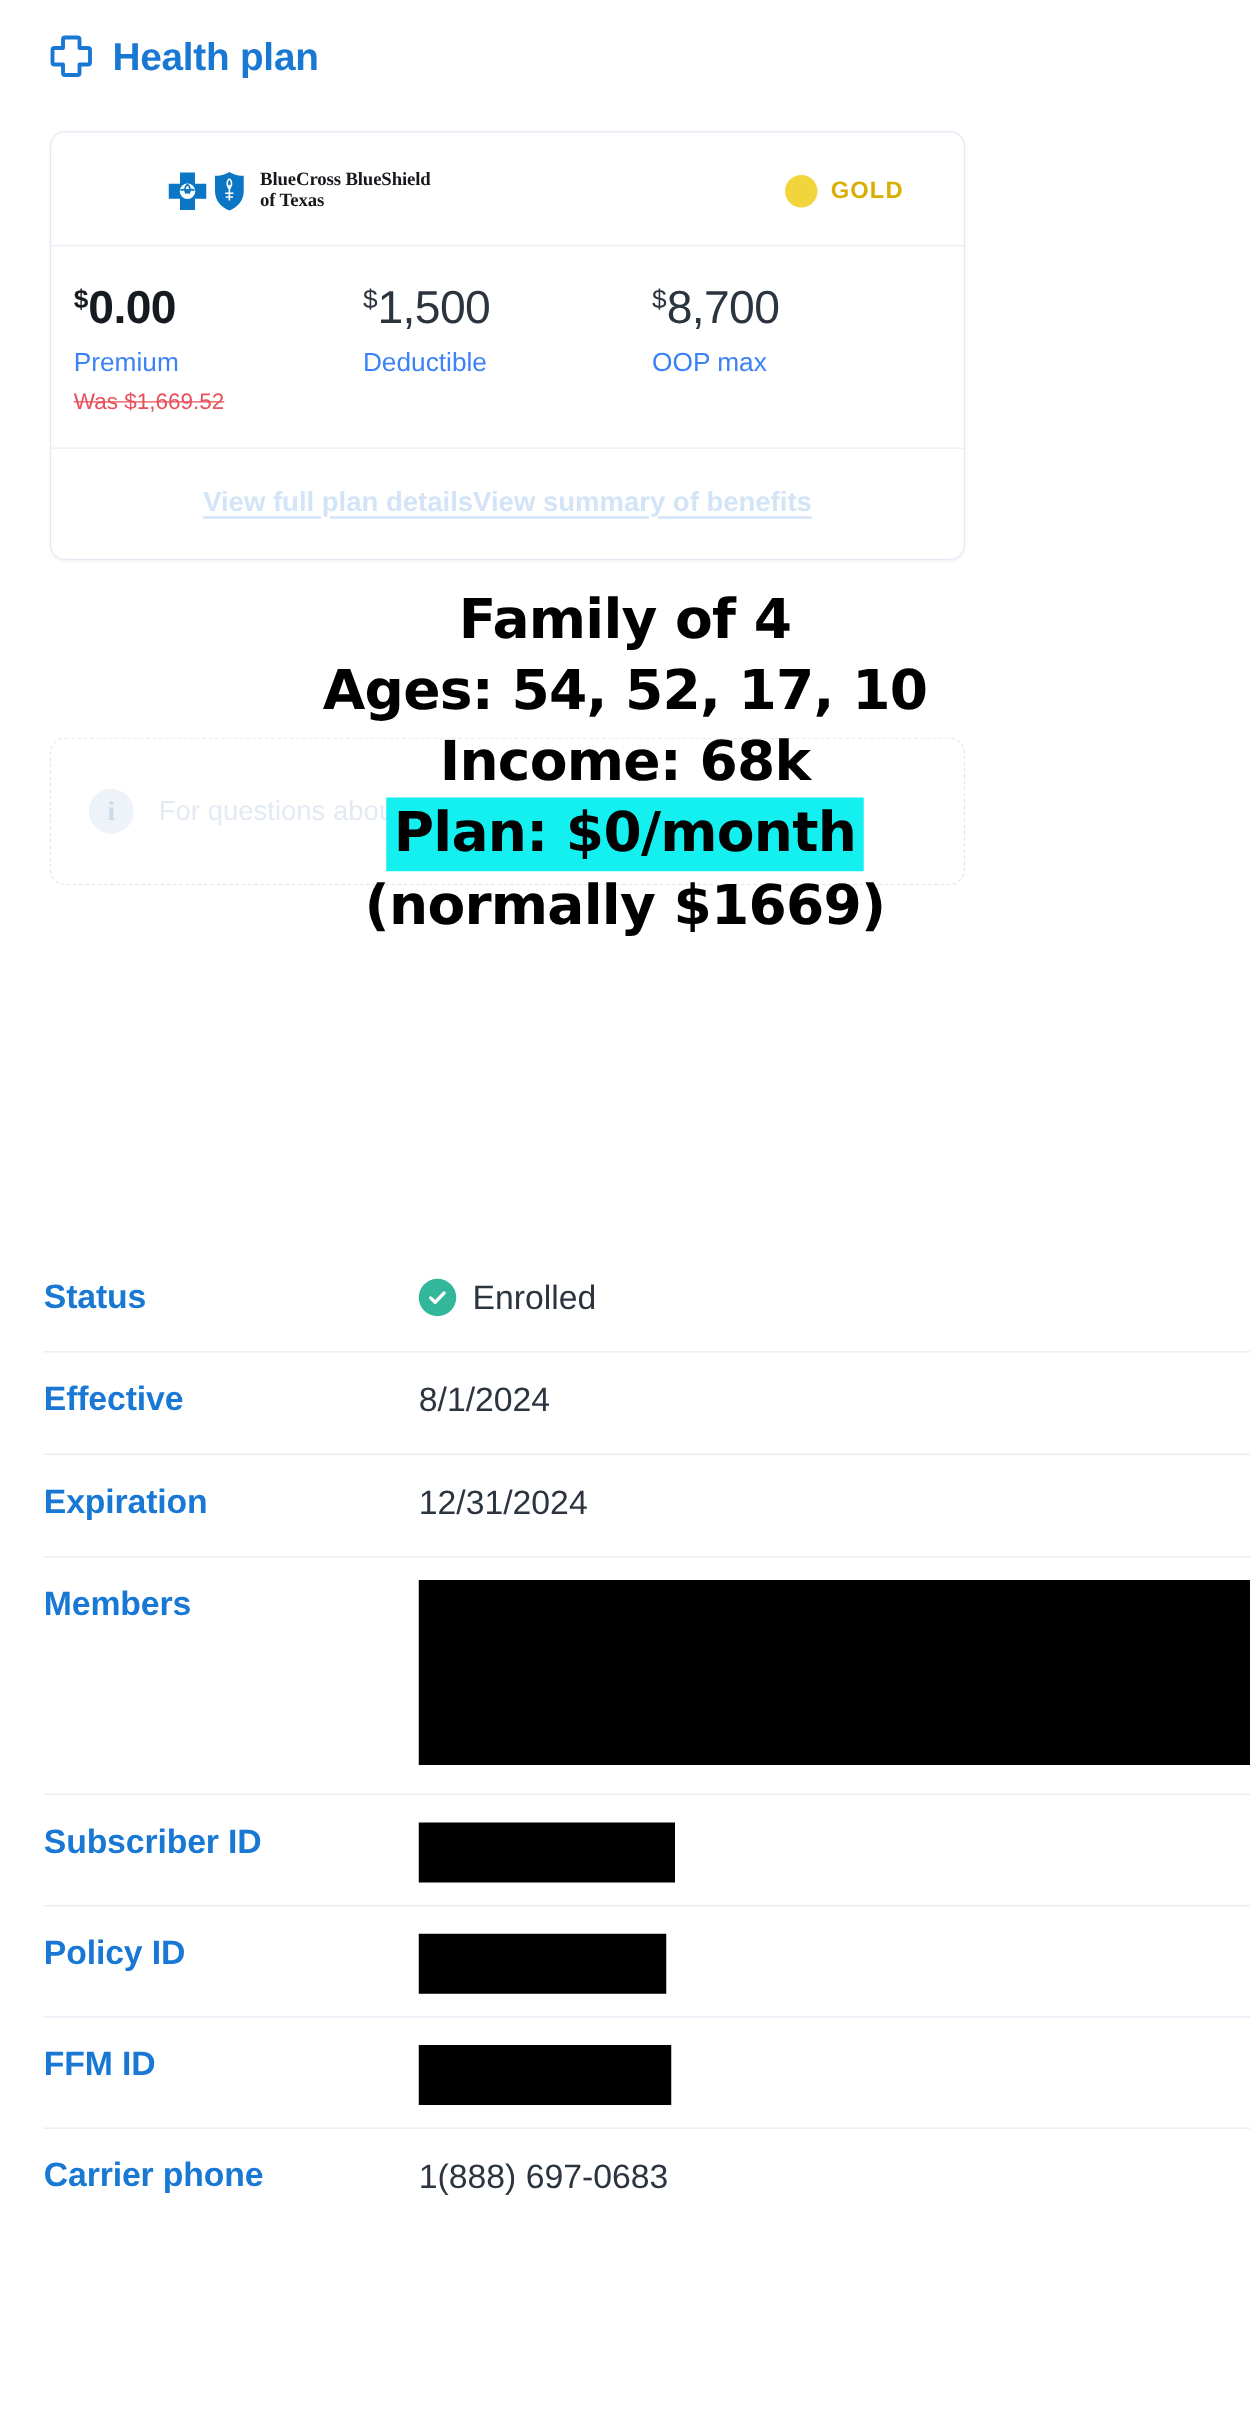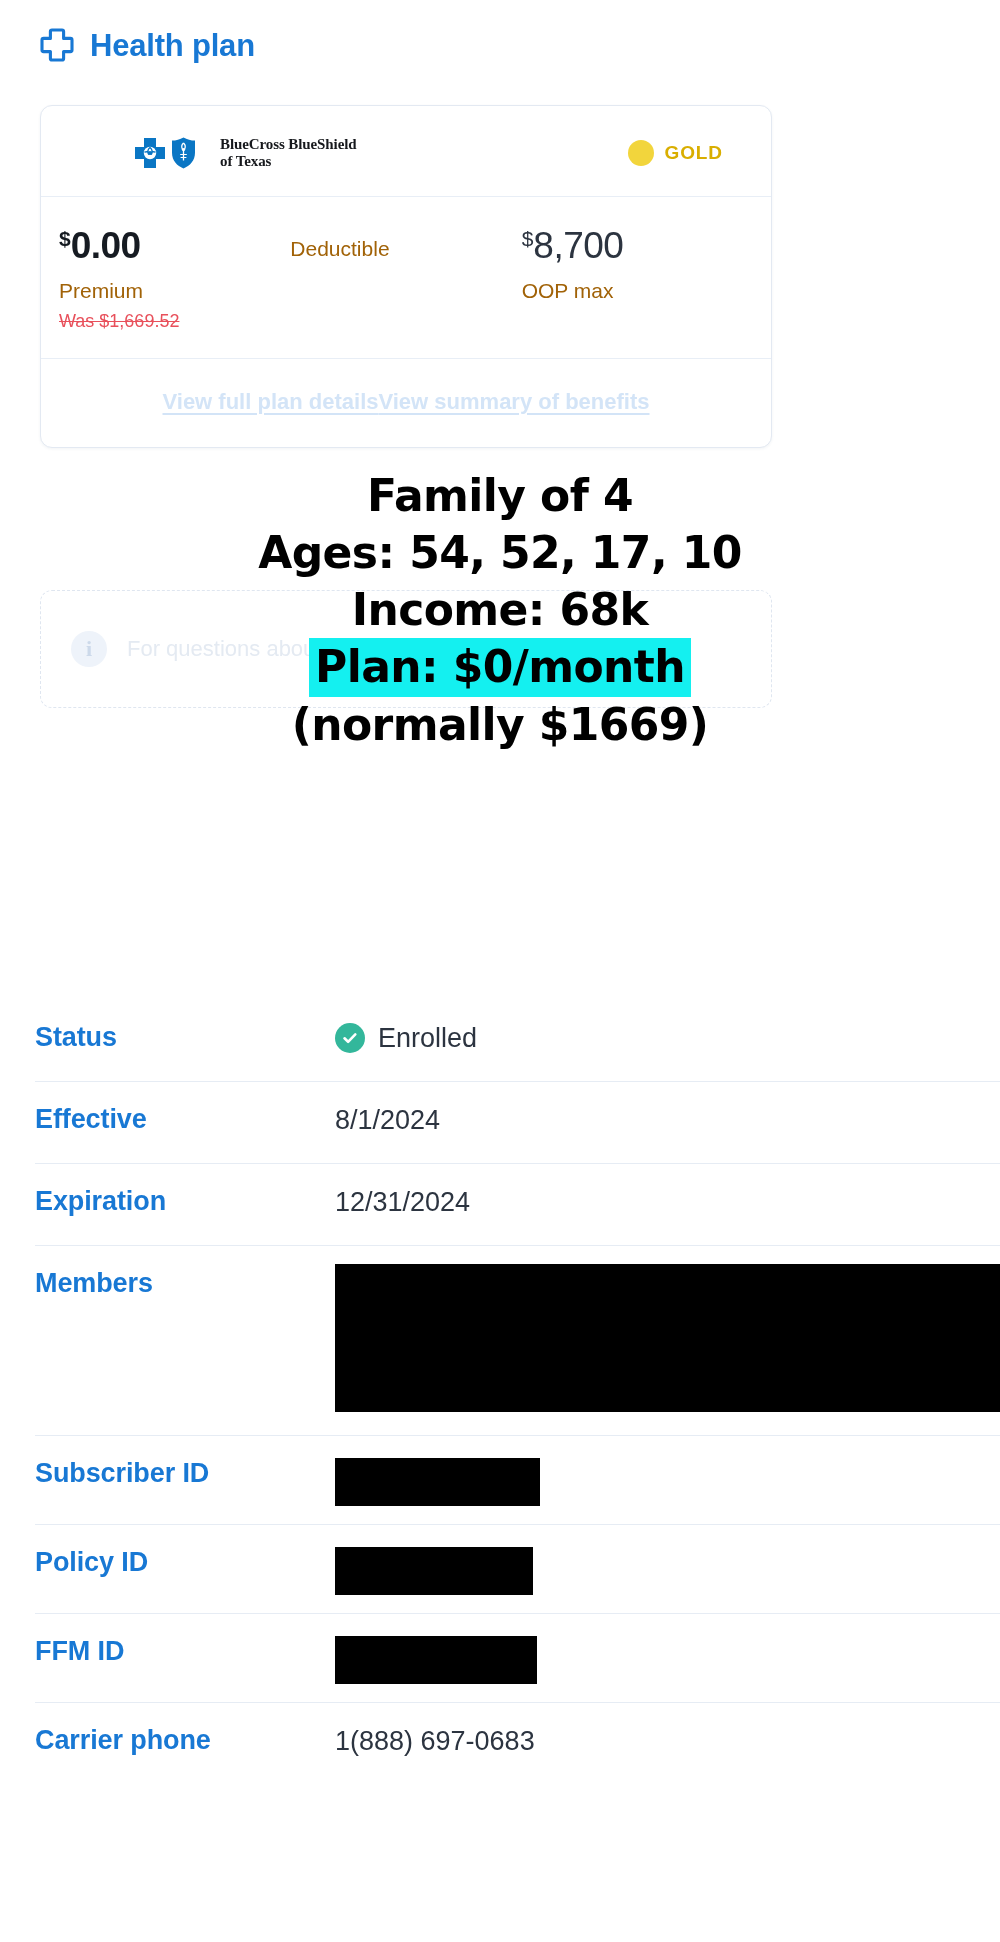--- a/index.html
+++ b/index.html
@@ -51,21 +51,21 @@
   .plan-card-top {
     padding: 30px 36px 26px 36px;
     border-bottom: 1px solid #e8eef6;
     position: relative;
   }
   .carrier-row {
     display: flex;
     align-items: center;
     justify-content: space-between;
   }
-  .carrier-logo { display: flex; align-items: center; gap: 19px; margin-left: 56px;}
+  .carrier-logo { display: flex; align-items: center; gap: 7px; margin-left: 56px;}
   .bcbs-mark { display: flex; align-items: flex-end; gap: 3px; }
   .carrier-wordmark {
     font-family: "Liberation Serif", serif;
     font-weight: 700;
     font-size: 15px;
     line-height: 1.12;
     color: #16181c;
     letter-spacing: -0.1px;
     margin-left: 4px;
   }
@@ -113,21 +113,21 @@
   }
   .figure-amount .cur {
     font-size: 21px;
     vertical-align: 12px;
     letter-spacing: 0;
   }
   .figure.primary .figure-amount { font-weight: 700; color: #161b22; }
   .figure-label {
     margin-top: 12px;
     font-size: 21px;
-    color: #a16207;
+    color: #3b82f6;
     font-weight: 400;
   }
   .figure-was {
     margin-top: 8px;
     font-size: 18px;
     color: #e8505b;
     text-decoration: line-through;
     font-weight: 400;
   }
 
@@ -299,20 +299,21 @@
 
     </div>
 
     <div class="plan-card-figures">
       <div class="figure primary">
         <div class="figure-amount"><span class="cur">$</span><span>0.00</span></div>
         <div class="figure-label">Premium</div>
         <div class="figure-was">Was $1,669.52</div>
       </div>
       <div class="figure">
+        <div class="figure-amount"><span class="cur">$</span><span>1,500</span></div>
         <div class="figure-label">Deductible</div>
       </div>
       <div class="figure">
         <div class="figure-amount"><span class="cur">$</span><span>8,700</span></div>
         <div class="figure-label">OOP max</div>
       </div>
     </div>
 
     <div class="plan-card-links">
       <a class="plan-link">View full plan details</a>

